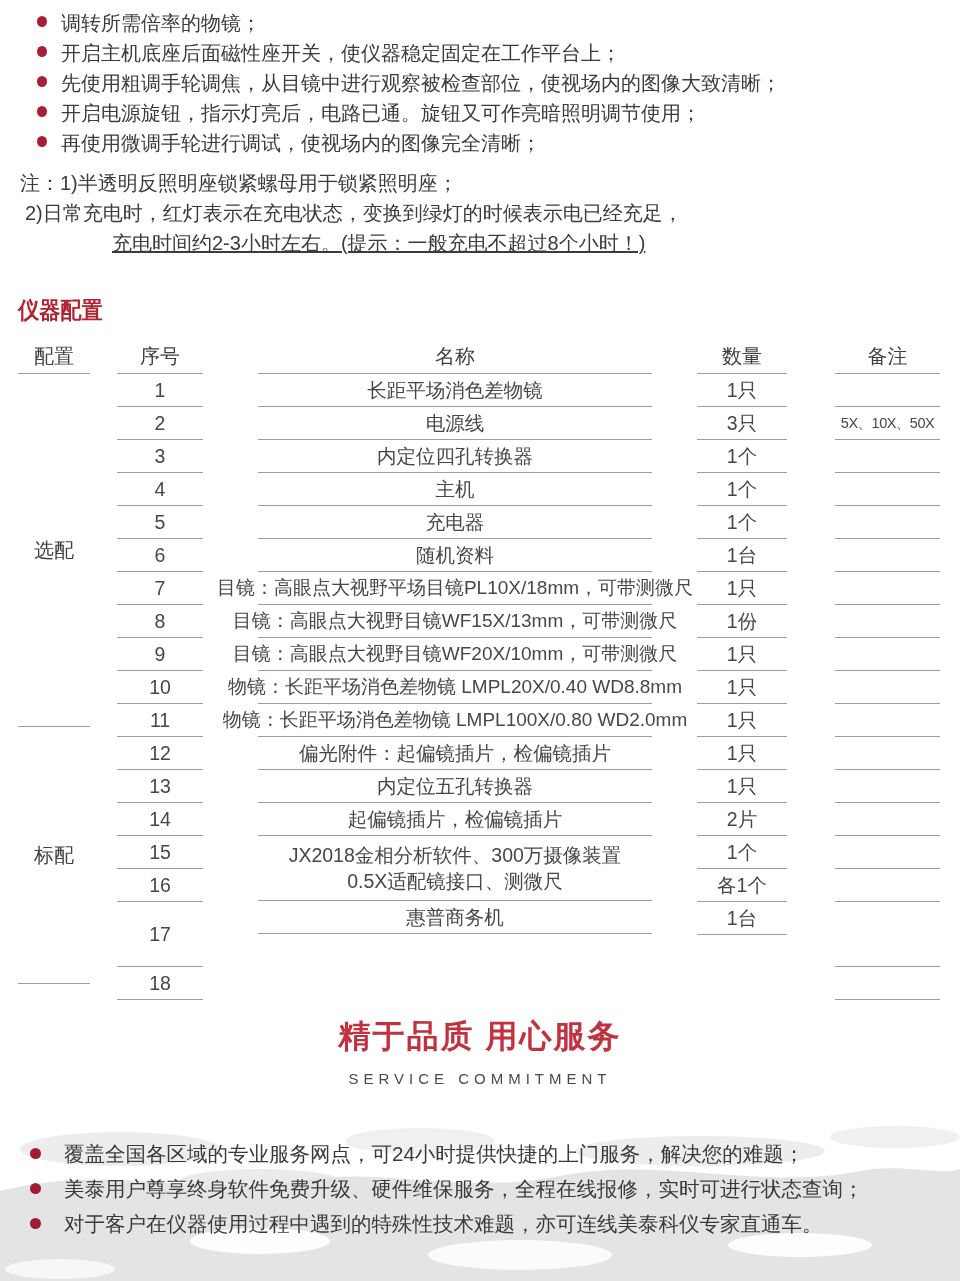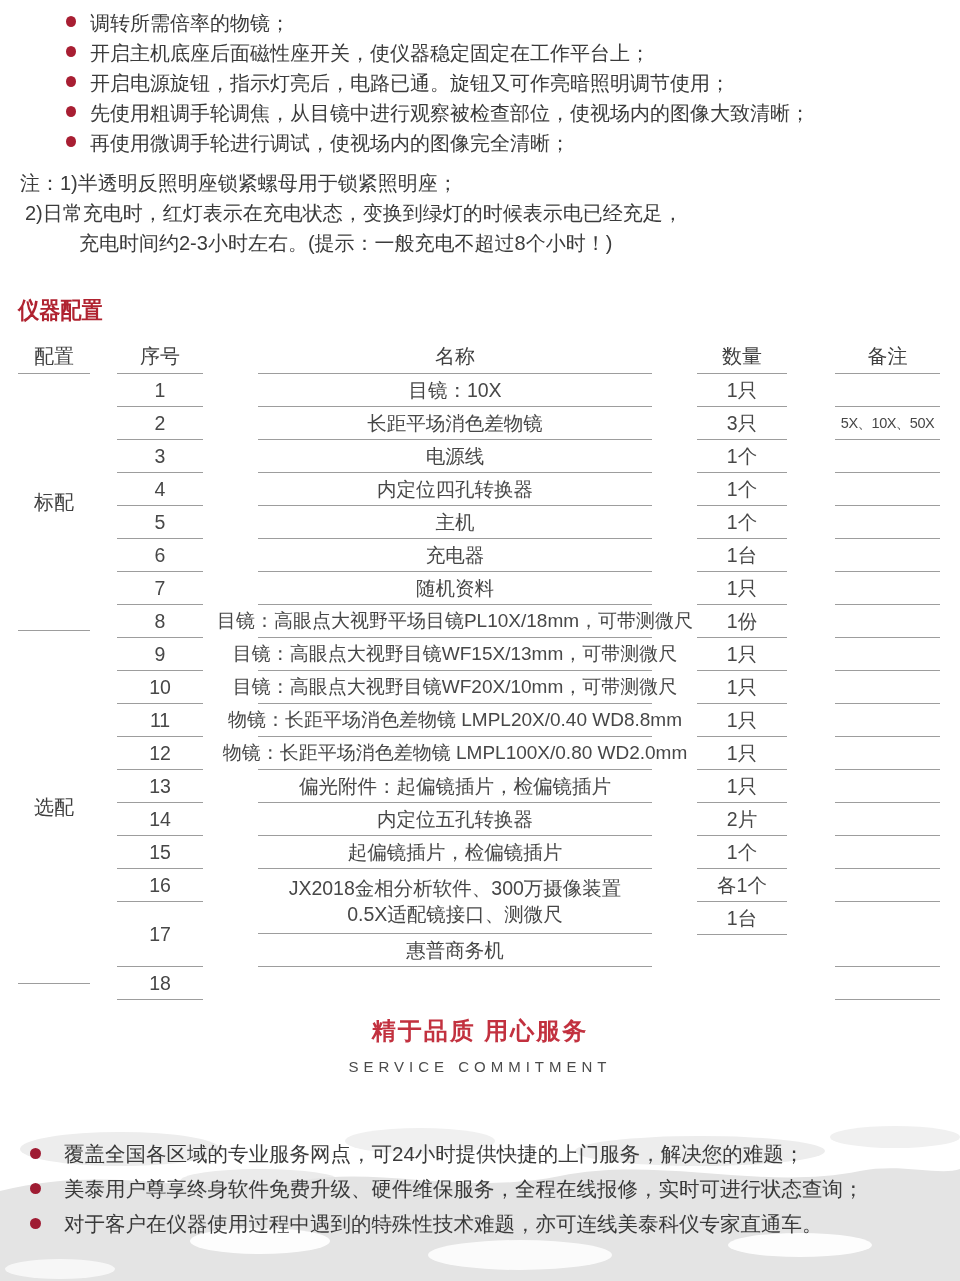--- a/index.html
+++ b/index.html
@@ -2,29 +2,29 @@
 <html><head>
 <meta charset="utf-8">
 <style>
   html,body{margin:0;padding:0;}
   body{
     width:960px;height:1281px;position:relative;overflow:hidden;
     background:#ffffff;color:#3d3d3d;
     font-family:"Liberation Sans","DejaVu Sans",sans-serif;
   }
   
-  .instructions{padding-top:9px;padding-left:29px;}
+  .instructions{padding-top:9px;}
   .bullet-row{display:flex;align-items:flex-start;height:30px;padding-left:37px;}
   .dot{width:10px;height:11px;border-radius:50%;background:#a81e32;margin-top:7px;flex:none;}
   .bullet-text{margin-left:14px;font-size:20px;line-height:28px;white-space:nowrap;color:#3b3b3b;}
   
   .note{margin-top:9px;font-size:20px;line-height:30px;color:#3b3b3b;}
   .note-line1{padding-left:20px;}
   .note-line2{padding-left:25px;}
-  .note-line3{padding-left:79px;}
+  .note-line3{padding-left:112px;text-decoration:underline;}
   
   .section-title{margin:37px 0 0 18px;font-size:23px;font-weight:bold;color:#b02330;
     transform:scaleX(.92);transform-origin:left;letter-spacing:0;}
   
   .config-table{position:relative;margin-top:13px;height:644px;}
   .col{position:absolute;top:0;}
   .col-config{left:18px;width:72px;}
   .col-index{left:117px;width:86px;}
   .col-name{left:258px;width:394px;}
   .col-qty{left:697px;width:90px;}
@@ -35,21 +35,21 @@
     font-size:19.5px;color:#474747;border-bottom:1px solid #9d9d9d;white-space:nowrap;}
   .c.small{font-size:19px;}
   .c.tall{height:64px;flex-direction:column;line-height:26px;}
   .c.rem{font-size:14.5px;letter-spacing:-.5px;}
   .group{display:flex;align-items:center;justify-content:center;font-size:20px;
     color:#3f3f3f;border-bottom:1px solid #9d9d9d;}
   .g1{height:256px;}
   .g2{height:352px;}
   
   .slogan{margin-top:32px;text-align:center;}
-  .slogan-cn{font-size:24px;font-weight:bold;color:#c2313f;letter-spacing:2px;}
+  .slogan-cn{font-size:32px;font-weight:bold;color:#c2313f;letter-spacing:2px;}
   .slogan-en{margin-top:11px;font-size:15px;color:#4a4a4a;letter-spacing:5px;}
   
   .footer{position:absolute;left:0;bottom:0;width:960px;height:162px;}
   .map-svg{position:absolute;left:0;top:0;width:960px;height:162px;}
   .service-list{position:absolute;top:20px;left:30px;right:6px;}
   .service-row{display:flex;align-items:flex-start;margin-bottom:6px;}
   .service-dot{width:11px;height:11px;border-radius:50%;background:#9f1c33;margin-top:9px;flex:none;}
   .service-text{margin-left:23px;font-size:20.5px;line-height:29px;white-space:nowrap;color:#3a3a3a;}
 </style>
 </head>
@@ -59,46 +59,46 @@
   <div class="bullet-row">
     <span class="dot"></span>
     <span class="bullet-text">调转所需倍率的物镜；</span>
   </div>
   <div class="bullet-row">
     <span class="dot"></span>
     <span class="bullet-text">开启主机底座后面磁性座开关，使仪器稳定固定在工作平台上；</span>
   </div>
   <div class="bullet-row">
     <span class="dot"></span>
+    <span class="bullet-text">先使用粗调手轮调焦，从目镜中进行观察被检查部位，使视场内的图像大致清晰；</span>
+  </div>
+  <div class="bullet-row">
+    <span class="dot"></span>
     <span class="bullet-text">开启电源旋钮，指示灯亮后，电路已通。旋钮又可作亮暗照明调节使用；</span>
-  </div>
-  <div class="bullet-row">
-    <span class="dot"></span>
-    <span class="bullet-text">先使用粗调手轮调焦，从目镜中进行观察被检查部位，使视场内的图像大致清晰；</span>
   </div>
   <div class="bullet-row">
     <span class="dot"></span>
     <span class="bullet-text">再使用微调手轮进行调试，使视场内的图像完全清晰；</span>
   </div>
 </div>
 
 <div class="note">
   <div class="note-line1"><span>注：</span><span>1)半透明反照明座锁紧螺母用于锁紧照明座；</span></div>
   <div class="note-line2">2)日常充电时，红灯表示在充电状态，变换到绿灯的时候表示电已经充足，</div>
   <div class="note-line3">充电时间约2-3小时左右。(提示：一般充电不超过8个小时！)</div>
 </div>
 
 <div class="section-title">仪器配置</div>
 
 <div class="config-table">
 
   <div class="col col-config">
     <div class="th">配置</div>
+    <div class="group g2">选配</div>
     <div class="group g1">标配</div>
-    <div class="group g2">选配</div>
   </div>
 
   <div class="col col-index">
     <div class="th">序号</div>
     <div class="c">1</div>
     <div class="c">2</div>
     <div class="c">3</div>
     <div class="c">4</div>
     <div class="c">5</div>
     <div class="c">6</div>
@@ -111,21 +111,20 @@
     <div class="c">13</div>
     <div class="c">14</div>
     <div class="c">15</div>
     <div class="c">16</div>
     <div class="c tall">17</div>
     <div class="c">18</div>
   </div>
 
   <div class="col col-name">
     <div class="th">名称</div>
-    <div class="c">目镜：10X</div>
     <div class="c">长距平场消色差物镜</div>
     <div class="c">电源线</div>
     <div class="c">内定位四孔转换器</div>
     <div class="c">主机</div>
     <div class="c">充电器</div>
     <div class="c">随机资料</div>
     <div class="c small">目镜：高眼点大视野平场目镜PL10X/18mm，可带测微尺</div>
     <div class="c small">目镜：高眼点大视野目镜WF15X/13mm，可带测微尺</div>
     <div class="c small">目镜：高眼点大视野目镜WF20X/10mm，可带测微尺</div>
     <div class="c small">物镜：长距平场消色差物镜 LMPL20X/0.40 WD8.8mm</div>

